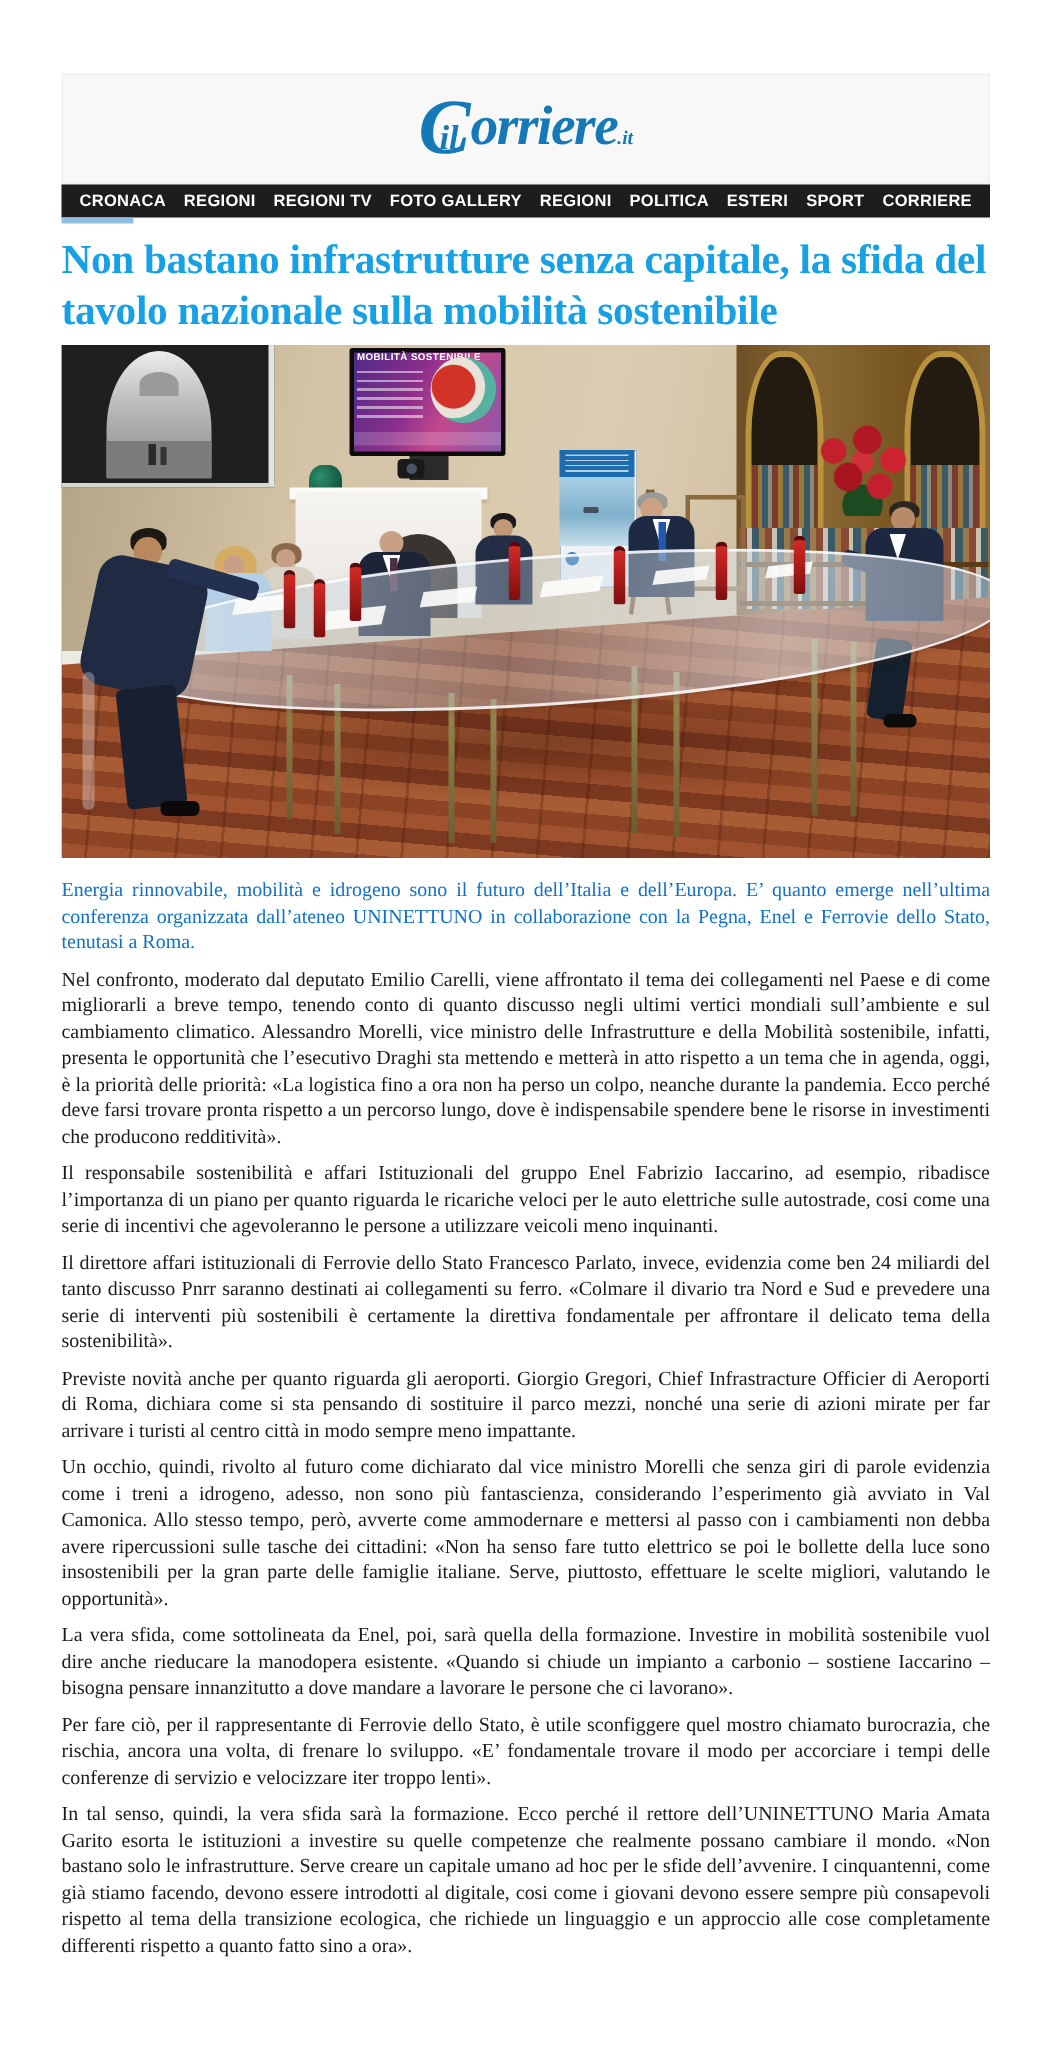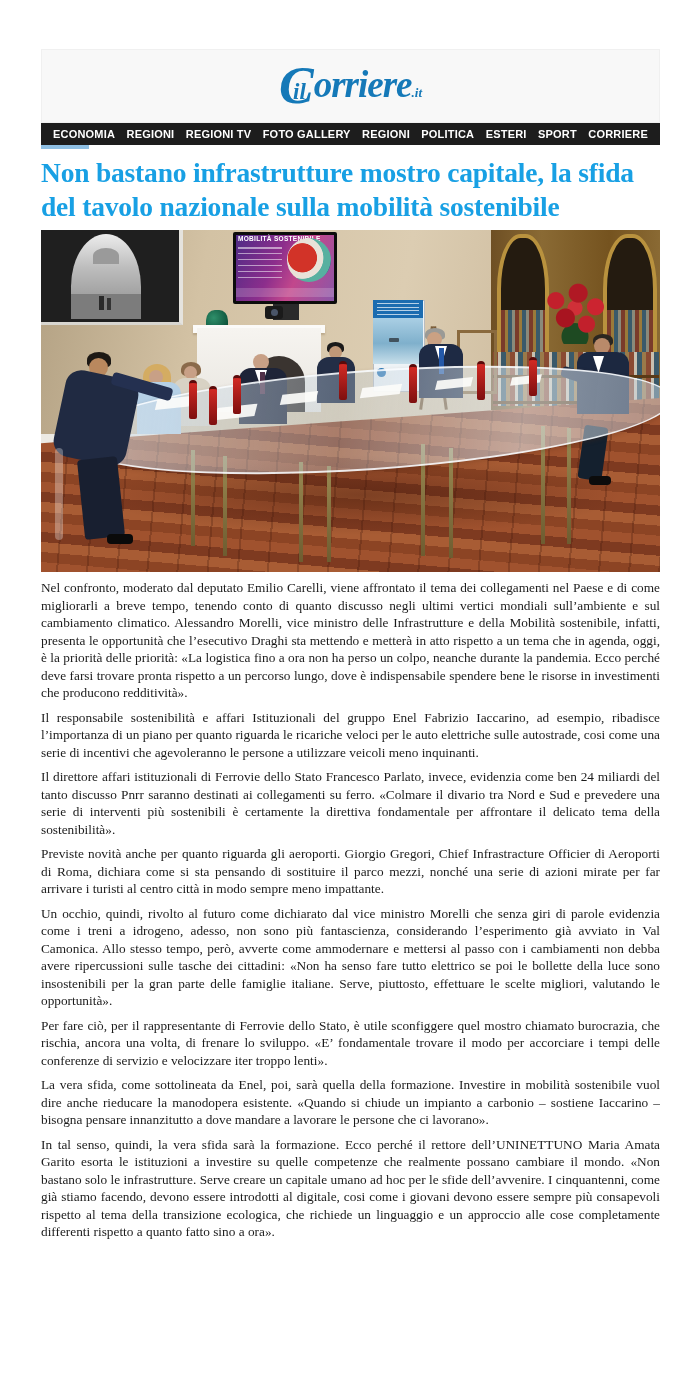--- a/index.html
+++ b/index.html
@@ -131,33 +131,33 @@
   <div class="container">
 
 
     <div class="masthead">
       <div class="logo">
         <span class="logo-c">C</span><span class="logo-il">il</span><span class="logo-rest">orriere</span><span class="logo-tld">.it</span>
       </div>
     </div>
 
     <div class="nav">
-      <a href="#">ECONOMIA</a>
+      <a href="#">CRONACA</a>
       <a href="#">REGIONI</a>
       <a href="#">REGIONI TV</a>
       <a href="#">FOTO GALLERY</a>
       <a href="#">REGIONI</a>
       <a href="#">POLITICA</a>
       <a href="#">ESTERI</a>
       <a href="#">SPORT</a>
       <a href="#">CORRIERE</a>
     </div>
     <div class="nav-underline"></div>
 
-    <h1 class="headline">Non bastano infrastrutture mostro capitale, la sfida del tavolo nazionale sulla mobilità sostenibile</h1>
+    <h1 class="headline">Non bastano infrastrutture senza capitale, la sfida del tavolo nazionale sulla mobilità sostenibile</h1>
 
     <div class="photo">
 
       <div class="bw-print">
         <div class="bw-arch" style="position:absolute"></div>
         <div class="bw-dome" style="position:absolute"></div>
         <div class="bw-base" style="position:absolute"></div>
         <div class="bw-fig1" style="position:absolute"></div>
         <div class="bw-fig2" style="position:absolute"></div>
       </div>
@@ -257,23 +257,24 @@
 
       <div class="hair z7" style="left:46px;top:122px;width:24px;height:16px;background:#1c1814;"></div>
       <div class="head z7" style="left:48px;top:128px;width:19px;height:19px;background:#b9885e;"></div>
       <div class="torso z7" style="left:18px;top:144px;width:74px;height:88px;background:#202a42;transform:rotate(12deg);border-radius:16px;"></div>
       <div class="arm z7" style="left:70px;top:150px;width:62px;height:13px;background:#243050;transform:rotate(16deg);"></div>
       <div class="leg z7" style="left:40px;top:228px;width:40px;height:80px;background:#181f30;transform:rotate(-6deg);"></div>
       <div class="shoe z7" style="left:66px;top:304px;width:26px;height:10px;background:#0a0a0a;"></div>
       <div class="z7" style="left:14px;top:218px;width:8px;height:92px;background:rgba(255,255,255,.3);border-radius:4px;"></div>
     </div>
 
+    <p class="lead">Energia rinnovabile, mobilità e idrogeno sono il futuro dell’Italia e dell’Europa. E’ quanto emerge nell’ultima conferenza organizzata dall’ateneo UNINETTUNO in collaborazione con la Pegna, Enel e Ferrovie dello Stato, tenutasi a Roma.</p>
     <p class="body">Nel confronto, moderato dal deputato Emilio Carelli, viene affrontato il tema dei collegamenti nel Paese e di come migliorarli a breve tempo, tenendo conto di quanto discusso negli ultimi vertici mondiali sull’ambiente e sul cambiamento climatico. Alessandro Morelli, vice ministro delle Infrastrutture e della Mobilità sostenibile, infatti, presenta le opportunità che l’esecutivo Draghi sta mettendo e metterà in atto rispetto a un tema che in agenda, oggi, è la priorità delle priorità: «La logistica fino a ora non ha perso un colpo, neanche durante la pandemia. Ecco perché deve farsi trovare pronta rispetto a un percorso lungo, dove è indispensabile spendere bene le risorse in investimenti che producono redditività».</p>
     <p class="body">Il responsabile sostenibilità e affari Istituzionali del gruppo Enel Fabrizio Iaccarino, ad esempio, ribadisce l’importanza di un piano per quanto riguarda le ricariche veloci per le auto elettriche sulle autostrade, cosi come una serie di incentivi che agevoleranno le persone a utilizzare veicoli meno inquinanti.</p>
     <p class="body">Il direttore affari istituzionali di Ferrovie dello Stato Francesco Parlato, invece, evidenzia come ben 24 miliardi del tanto discusso Pnrr saranno destinati ai collegamenti su ferro. «Colmare il divario tra Nord e Sud e prevedere una serie di interventi più sostenibili è certamente la direttiva fondamentale per affrontare il delicato tema della sostenibilità».</p>
     <p class="body">Previste novità anche per quanto riguarda gli aeroporti. Giorgio Gregori, Chief Infrastracture Officier di Aeroporti di Roma, dichiara come si sta pensando di sostituire il parco mezzi, nonché una serie di azioni mirate per far arrivare i turisti al centro città in modo sempre meno impattante.</p>
     <p class="body">Un occhio, quindi, rivolto al futuro come dichiarato dal vice ministro Morelli che senza giri di parole evidenzia come i treni a idrogeno, adesso, non sono più fantascienza, considerando l’esperimento già avviato in Val Camonica. Allo stesso tempo, però, avverte come ammodernare e mettersi al passo con i cambiamenti non debba avere ripercussioni sulle tasche dei cittadini: «Non ha senso fare tutto elettrico se poi le bollette della luce sono insostenibili per la gran parte delle famiglie italiane. Serve, piuttosto, effettuare le scelte migliori, valutando le opportunità».</p>
+    <p class="body">La vera sfida, come sottolineata da Enel, poi, sarà quella della formazione. Investire in mobilità sostenibile vuol dire anche rieducare la manodopera esistente. «Quando si chiude un impianto a carbonio – sostiene Iaccarino – bisogna pensare innanzitutto a dove mandare a lavorare le persone che ci lavorano».</p>
     <p class="body">Per fare ciò, per il rappresentante di Ferrovie dello Stato, è utile sconfiggere quel mostro chiamato burocrazia, che rischia, ancora una volta, di frenare lo sviluppo. «E’ fondamentale trovare il modo per accorciare i tempi delle conferenze di servizio e velocizzare iter troppo lenti».</p>
-    <p class="body">La vera sfida, come sottolineata da Enel, poi, sarà quella della formazione. Investire in mobilità sostenibile vuol dire anche rieducare la manodopera esistente. «Quando si chiude un impianto a carbonio – sostiene Iaccarino – bisogna pensare innanzitutto a dove mandare a lavorare le persone che ci lavorano».</p>
     <p class="body">In tal senso, quindi, la vera sfida sarà la formazione. Ecco perché il rettore dell’UNINETTUNO Maria Amata Garito esorta le istituzioni a investire su quelle competenze che realmente possano cambiare il mondo. «Non bastano solo le infrastrutture. Serve creare un capitale umano ad hoc per le sfide dell’avvenire. I cinquantenni, come già stiamo facendo, devono essere introdotti al digitale, cosi come i giovani devono essere sempre più consapevoli rispetto al tema della transizione ecologica, che richiede un linguaggio e un approccio alle cose completamente differenti rispetto a quanto fatto sino a ora».</p>
 
   </div>
 </div>
 
 </body></html>

